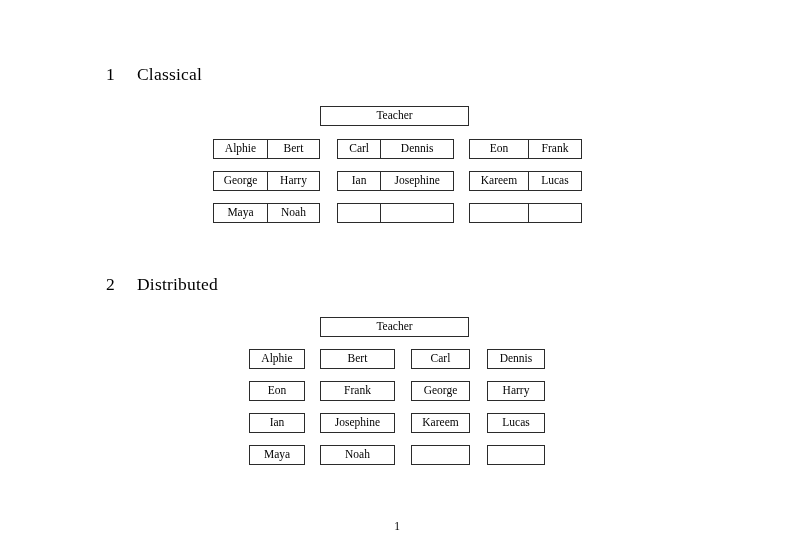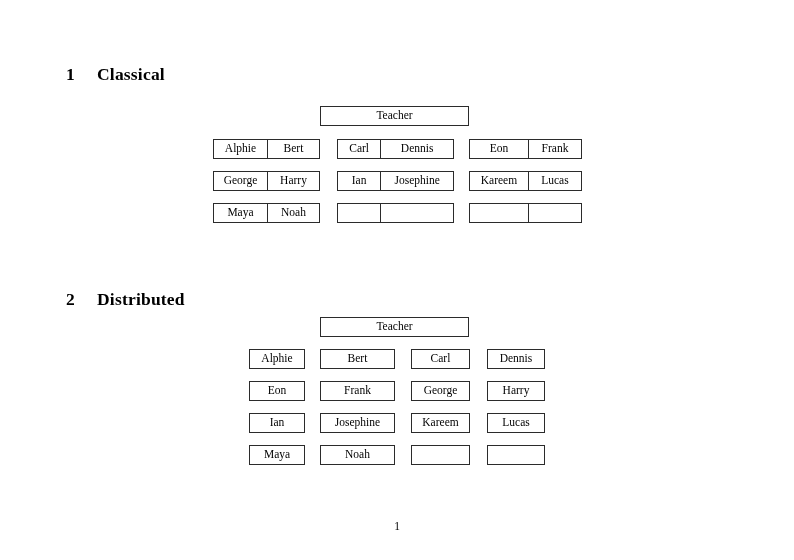--- a/index.html
+++ b/index.html
@@ -17,31 +17,32 @@
   }
   .page {
     position: relative;
     width: 794px;
     height: 560px;
   }
 
   
   .section-heading {
     position: absolute;
-    font-weight: bold;
+    font-weight: normal;
     font-size: 17.5px;
     letter-spacing: 0.2px;
     white-space: nowrap;
+    margin-left: 40px;
   }
   .section-heading .sec-num {
     display: inline-block;
     width: 31px;
   }
   #heading-classical { left: 66px; top: 64px; }
-  #heading-distributed { left: 66px; top: 289px; }
+  #heading-distributed { left: 66px; top: 274px; }
 
   
   .diagram {
     position: absolute;
   }
   #diagram-classical { left: 0; top: 0; }
   #diagram-distributed { left: 0; top: 0; }
 
   
   .box {

